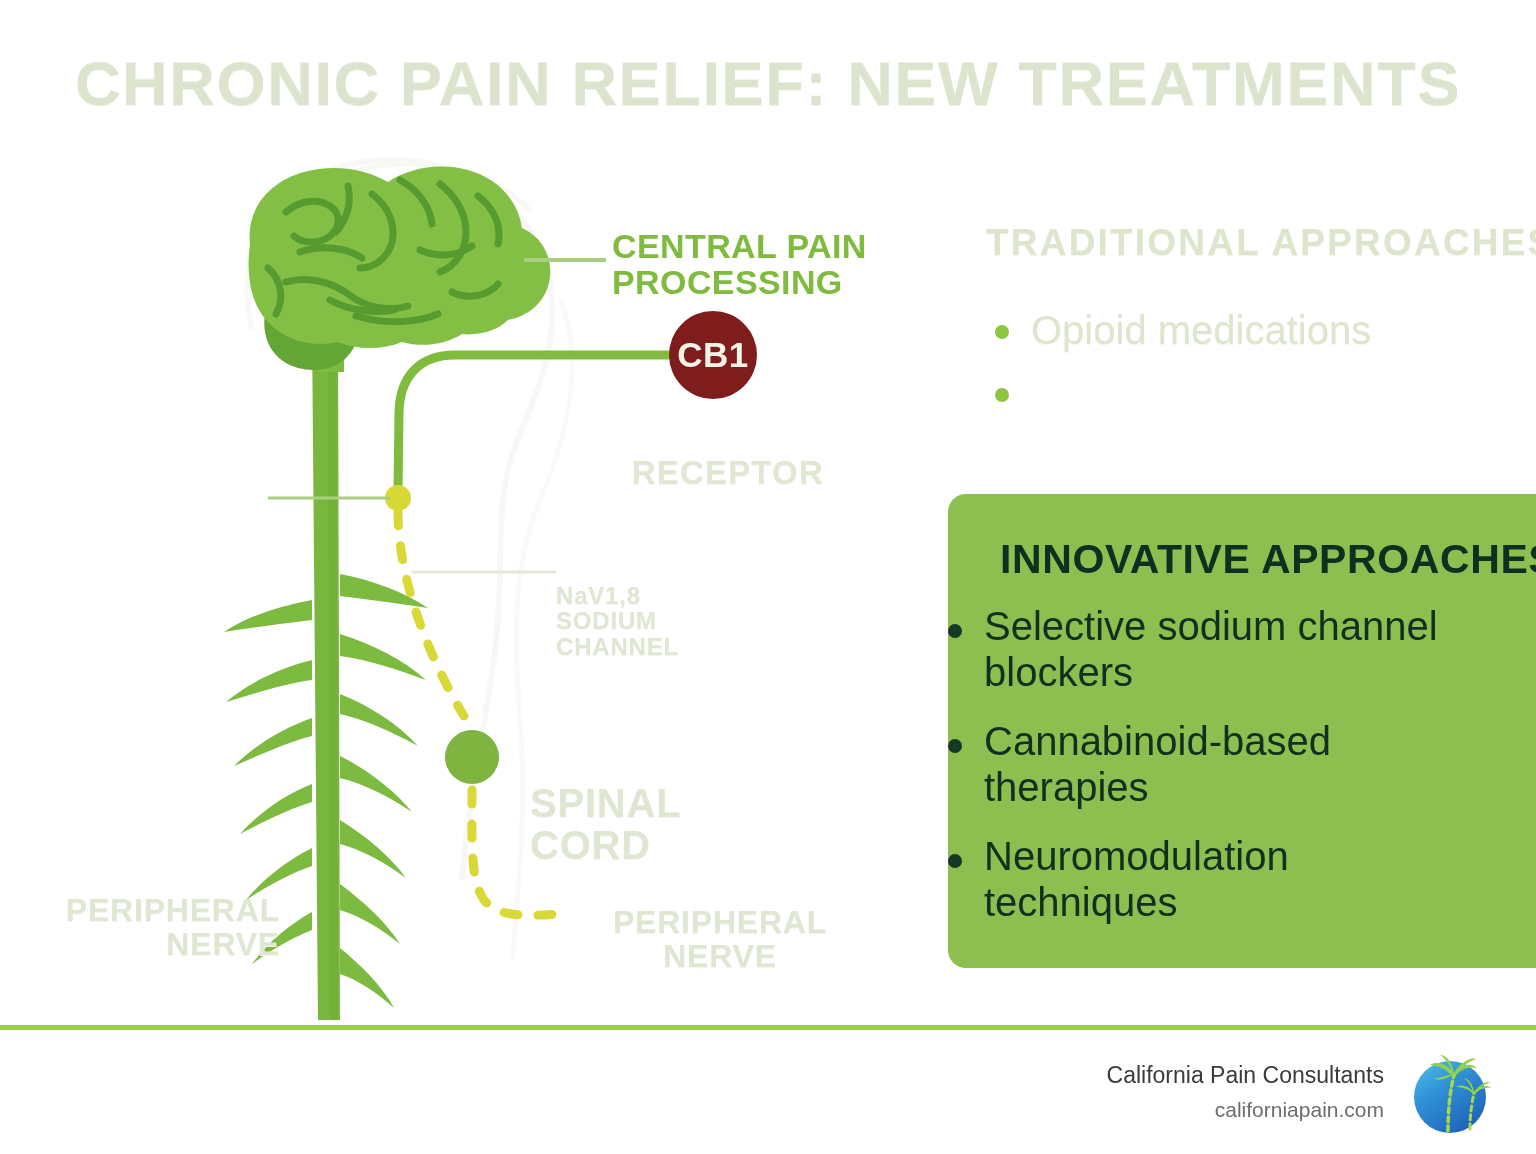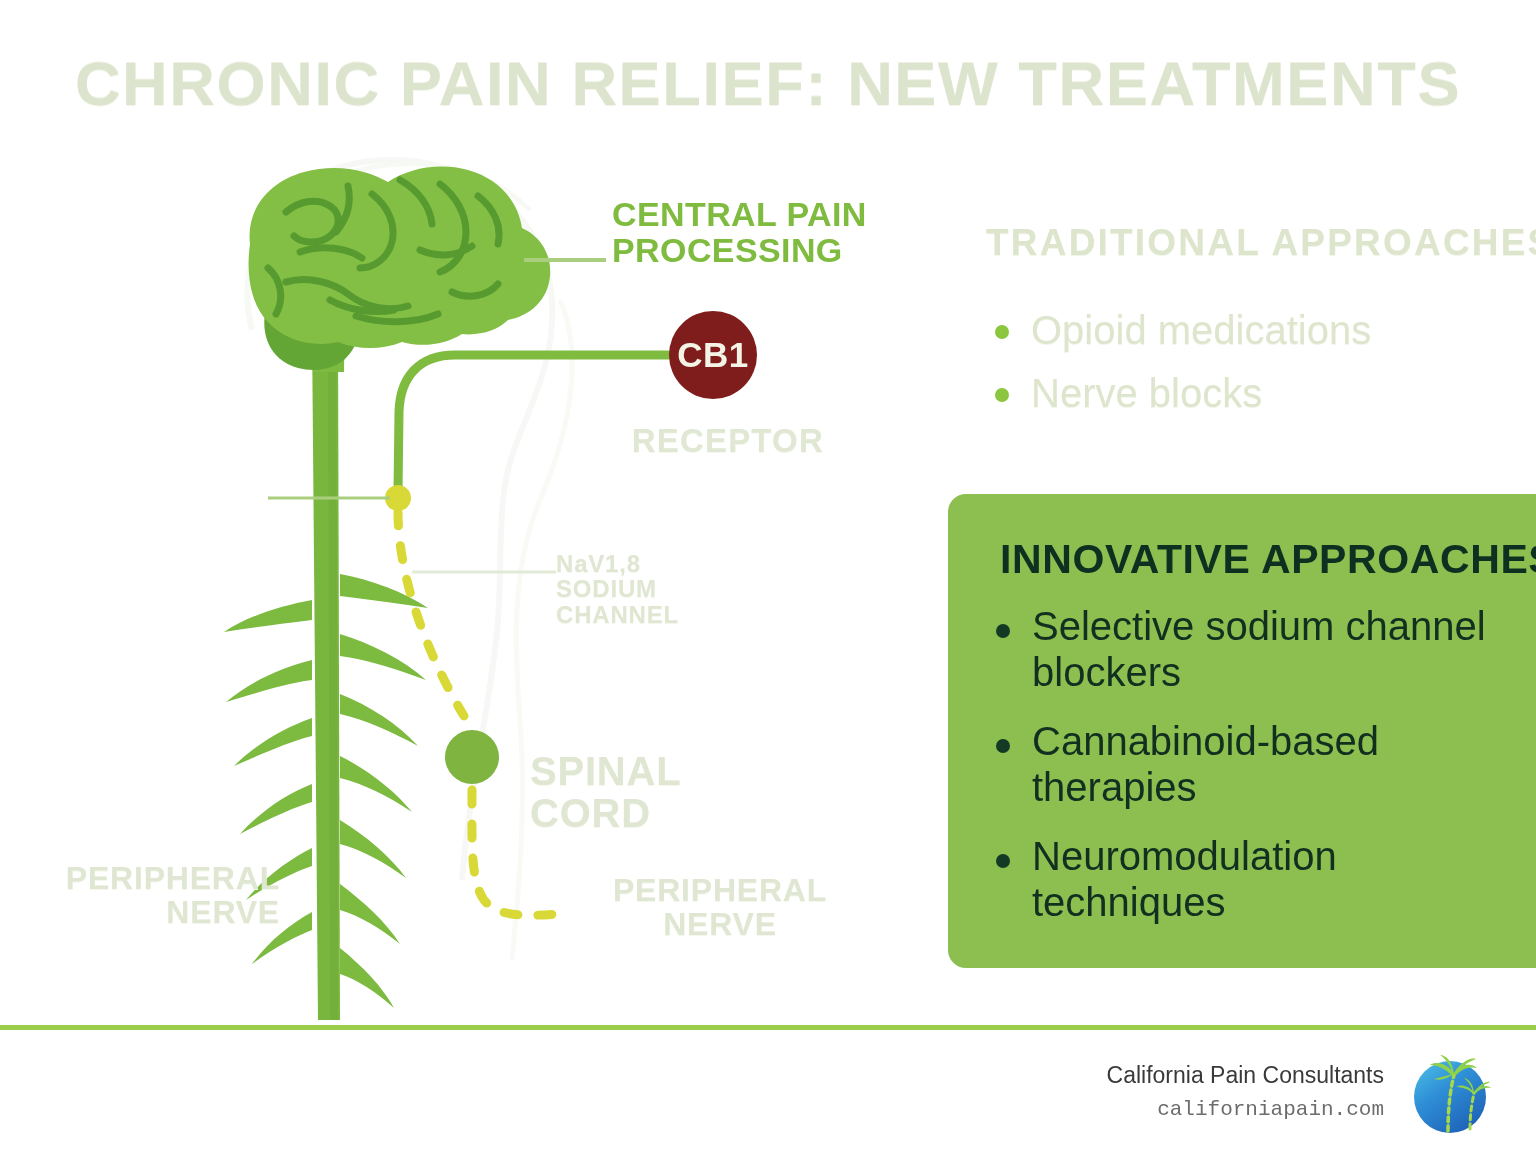--- a/index.html
+++ b/index.html
@@ -29,20 +29,21 @@
   
   .illus { position: absolute; left: 0; top: 0; width: 980px; height: 1040px; }
 
   
   .lbl {
     position: absolute;
     font-family: "Liberation Sans Narrow", "Liberation Sans", sans-serif;
     font-weight: bold;
     line-height: 1.06;
     white-space: pre-line;
+    margin-top: 32px;
   }
   .lbl-central {
     left: 612px; top: 196px; width: 268px;
     font-size: 34px; color: #7fbb3f; letter-spacing: .4px;
     text-shadow: 0 1px 0 rgba(255,255,255,.6);
   }
   .lbl-receptor {
     left: 612px; top: 424px; width: 212px;
     font-size: 33px; color: #e0e7d3; letter-spacing: 1.2px;
     text-align: right;
@@ -116,21 +117,21 @@
     width: 588px; height: 474px;
     background: #8cbf4f;
     border-radius: 18px 0 0 18px;
   }
   .card-head {
     position: absolute; left: 1000px; top: 536px;
     font-family: "Liberation Sans Narrow", "Liberation Sans", sans-serif;
     font-weight: bold; font-size: 41px; letter-spacing: .6px;
     color: #0f3021; white-space: nowrap;
   }
-  .card-list { position: absolute; left: 996px; top: 604px; width: 500px; }
+  .card-list { position: absolute; left: 948px; top: 604px; width: 500px; }
   .card-item { display: flex; align-items: flex-start; margin-bottom: 24px; }
   .card-dot {
     width: 14px; height: 14px; border-radius: 50%;
     background: #143a26; margin-top: 20px; margin-right: 22px; flex: none;
   }
   .card-text {
     font-family: "Liberation Sans Narrow", "Liberation Sans", sans-serif;
     font-weight: normal; font-size: 40px; color: #122f20;
     line-height: 1.14;
   }
@@ -141,21 +142,21 @@
     background: #9ace4a;
   }
   .foot-name {
     position: absolute; right: 152px; top: 1062px;
     font-family: "Liberation Sans", sans-serif;
     font-weight: normal; font-size: 23px; color: #3a3a3a;
     white-space: nowrap;
   }
   .foot-url {
     position: absolute; right: 152px; top: 1098px;
-    font-family: Liberation Mono, monospace;
+    font-family: Liberation Sans, sans-serif;
     font-size: 21px; color: #6d6d6d;
     white-space: nowrap;
   }
   .logo { position: absolute; right: 40px; top: 1047px; width: 92px; height: 92px; }
 </style>
 </head>
 <body>
 
 <div id="root">
 
@@ -272,21 +273,20 @@
 
   <div class="trad-head">TRADITIONAL APPROACHES</div>
 
   <div class="trad-list">
     <div class="trad-item">
       <span class="trad-dot"></span>
       <span class="trad-text">Opioid medications</span>
     </div>
     <div class="trad-item">
       <span class="trad-dot"></span>
-      <span class="trad-text">Nerve blocks</span>
     </div>
   </div>
 
   <div class="card"></div>
 
   <div class="card-head">INNOVATIVE APPROACHES</div>
 
   <div class="card-list">
     <div class="card-item">
       <span class="card-dot"></span>

